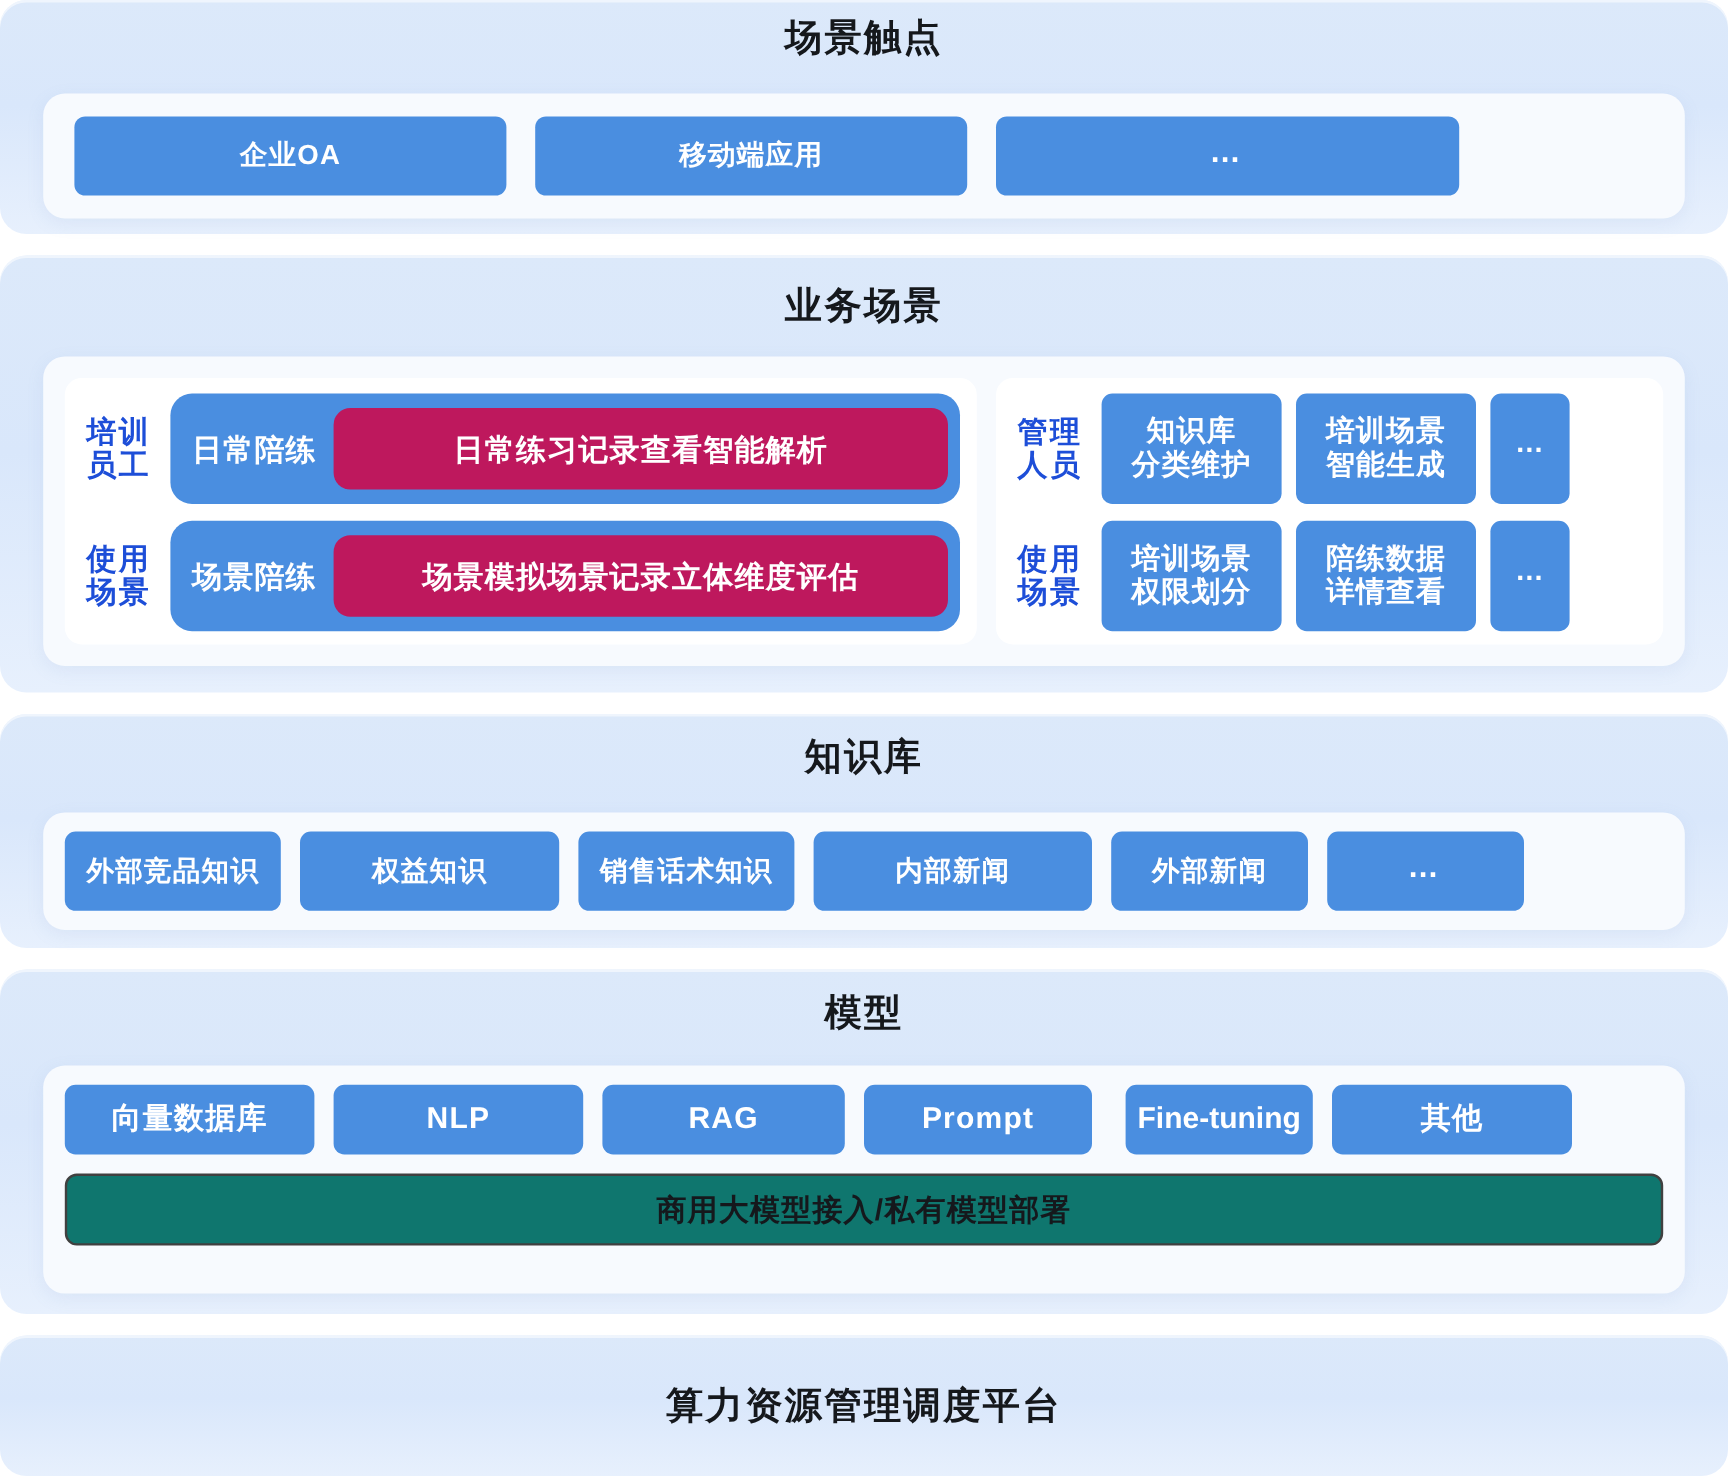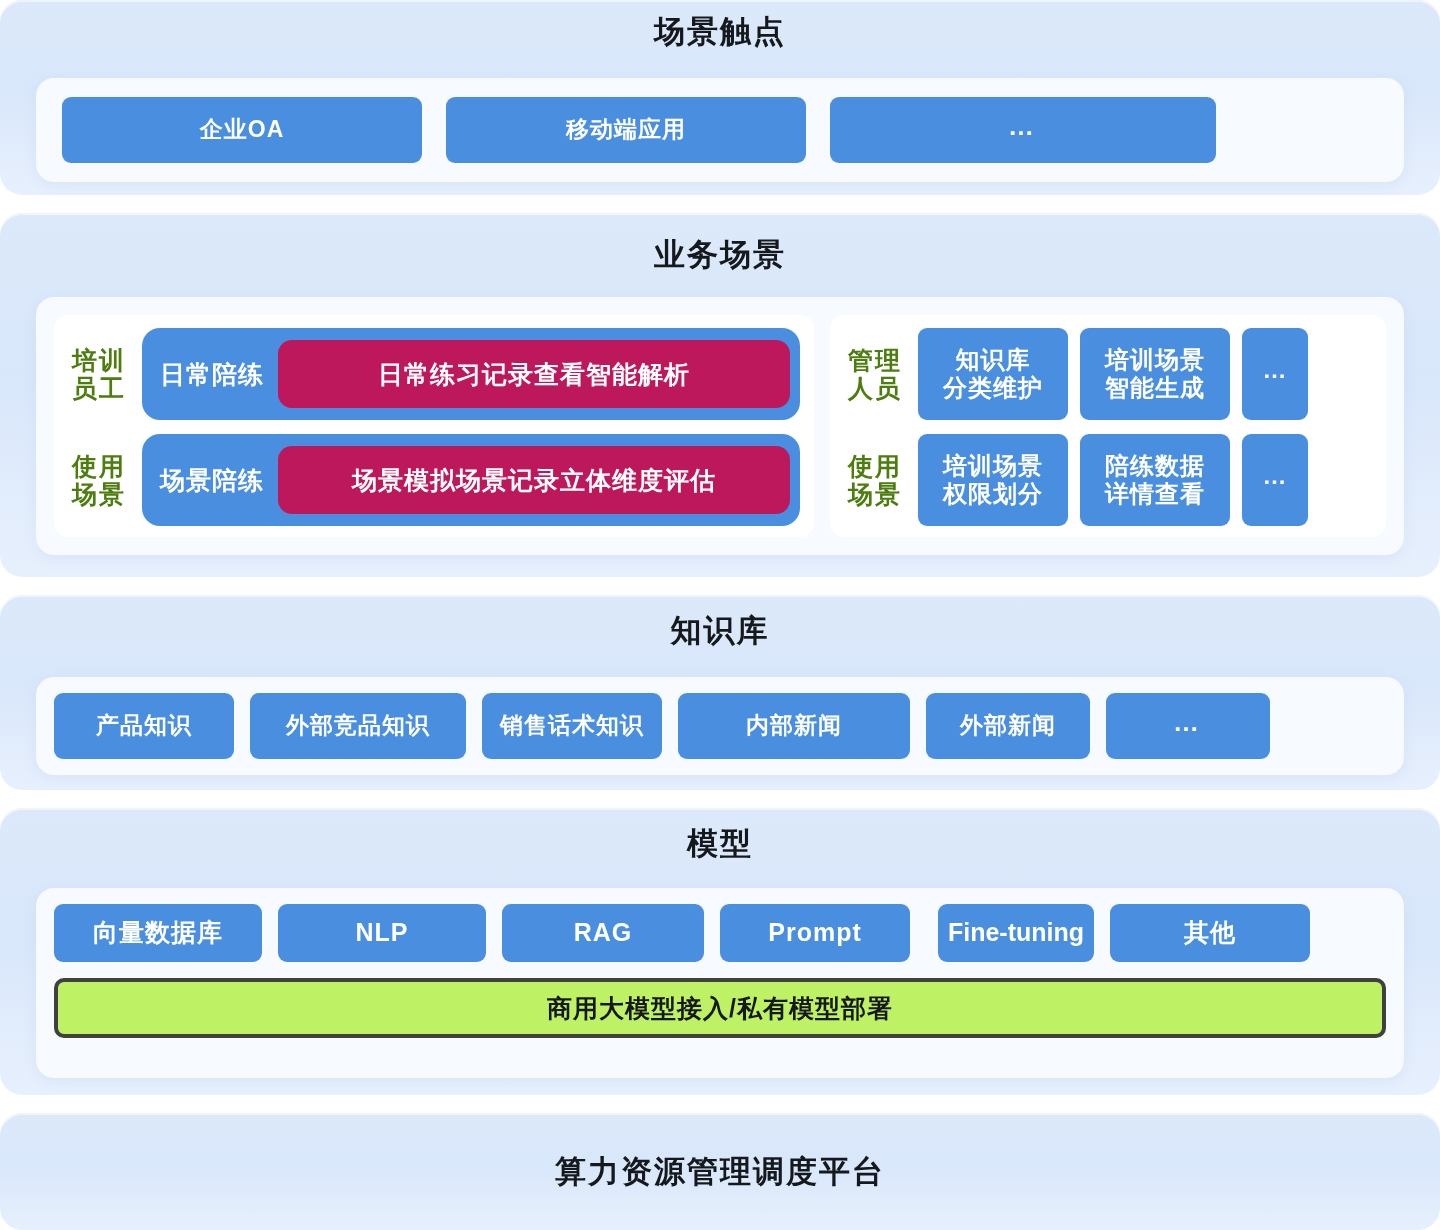--- a/index.html
+++ b/index.html
@@ -109,21 +109,21 @@
     display: flex;
     flex-direction: column;
     gap: 14px;
   }
   #biz-left  { width: 760px; }
   #biz-right { flex: 1; }
 
   .biz-row { display: flex; align-items: center; gap: 12px; flex: 1; }
 
   .biz-label {
-    color: #4d7c0f;
+    color: #1d4ed8;
     font-weight: bold;
     font-size: 25px;
     line-height: 1.12;
     letter-spacing: 2px;
     text-align: center;
     width: 62px;
     flex: 0 0 62px;
     white-space: pre-line;
   }
 
@@ -198,22 +198,22 @@
   #model-pills { display: flex; gap: 16px; }
   #model-pills .pill { height: 58px; font-size: 25px; }
   #model-pills .pill:nth-child(1) { width: 208px; }
   #model-pills .pill:nth-child(2) { width: 208px; }
   #model-pills .pill:nth-child(3) { width: 202px; }
   #model-pills .pill:nth-child(4) { width: 190px; }
   #model-pills .pill:nth-child(5) { width: 156px; letter-spacing: 0; margin-left: 12px; }
   #model-pills .pill:nth-child(6) { width: 200px; }
   #model-deploy {
     height: 60px;
-    background: #bef264;
-    border: 4px solid #404040;
+    background: #0f766e;
+    border: 2px solid #404040;
     border-radius: 10px;
     display: flex; align-items: center; justify-content: center;
     font-weight: bold; font-size: 25px; color: #15181c;
     letter-spacing: 1px;
   }
 
   
   #sec-compute { top: 1113px; height: 117px; }
   #sec-compute .panel-body { height: 117px; border-radius: 22px; }
   #sec-compute .panel-title {
@@ -298,22 +298,22 @@
 
       </div>
     </div>
   </div>
 
   <div class="panel" id="sec-kb">
     <div class="panel-base"></div>
     <div class="panel-body">
       <div class="panel-title">知识库</div>
       <div class="white-card" id="kb-card">
-        <div class="pill">产品知识</div>
         <div class="pill">外部竞品知识</div>
+        <div class="pill">权益知识</div>
         <div class="pill">销售话术知识</div>
         <div class="pill">内部新闻</div>
         <div class="pill">外部新闻</div>
         <div class="pill dots">…</div>
       </div>
     </div>
   </div>
 
   <div class="panel" id="sec-model">
     <div class="panel-base"></div>

